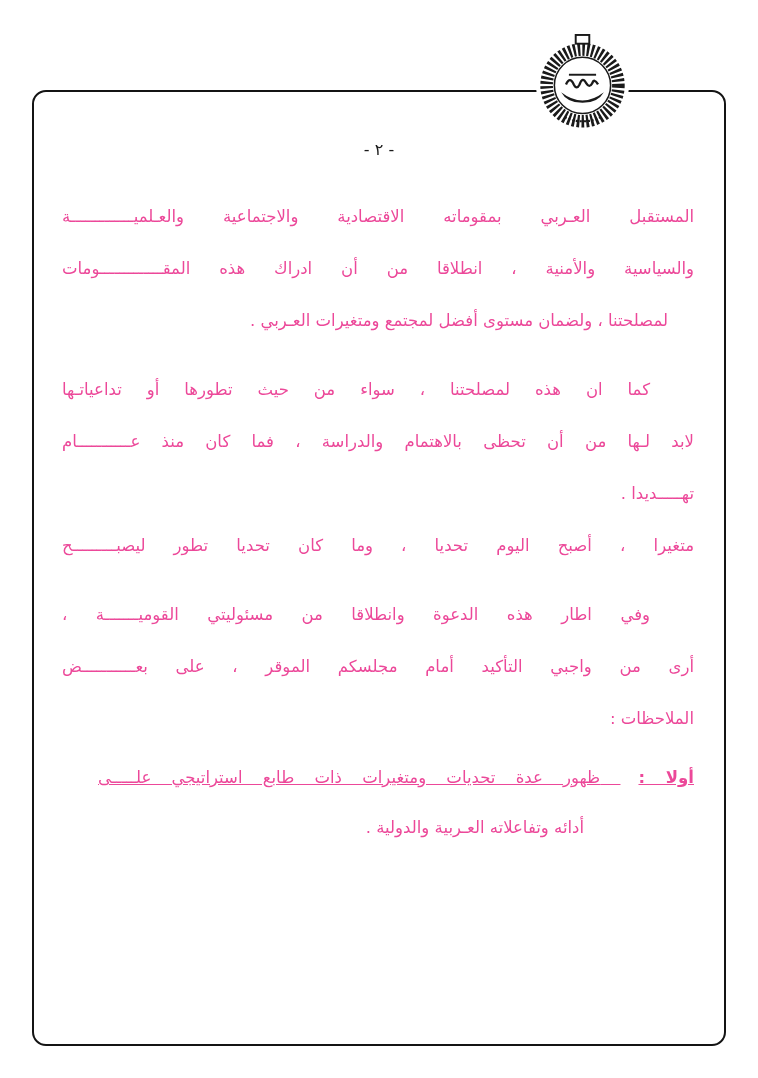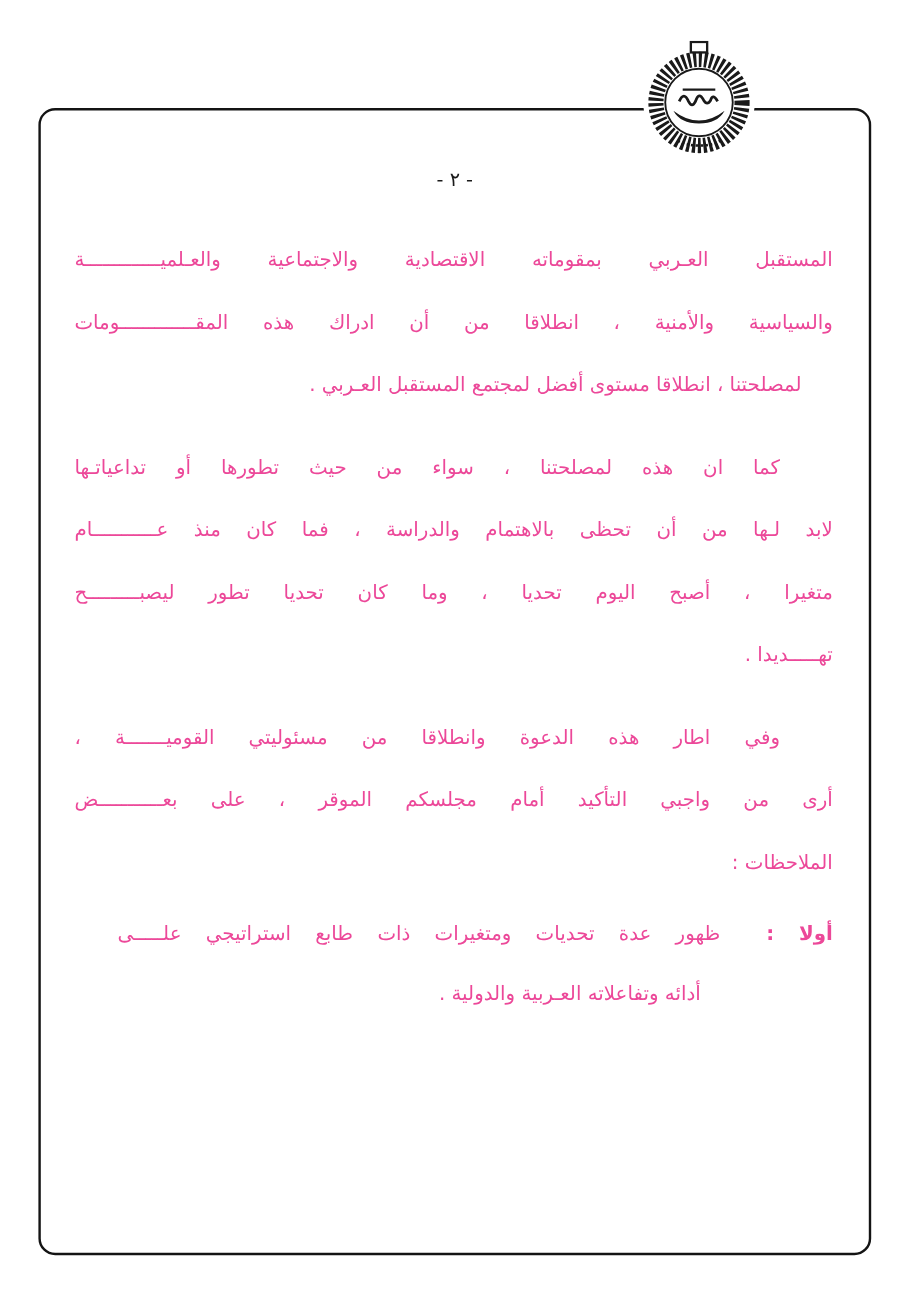--- a/index.html
+++ b/index.html
@@ -25,21 +25,21 @@
     font-size:16.5px; color:#ec4899;
   }
   .para { margin:0 0 17px 0; }
   .para.tight { margin-bottom:8px; }
   .l { line-height:52px; text-align:right; }
   .fill { text-align:justify; text-align-last:justify; text-justify:inter-word; }
   .ind26 { padding-right:26px; }
   .ind40 { padding-right:40px; }
   .ind44 { padding-right:44px; }
   .ind110 { padding-right:110px; }
-  .padl36 { padding-left:36px; }
+  .padl36 { padding-left:36px;text-decoration:underline; }
   .padl60 { padding-left:60px; }
   .firstlabel { margin-left:18px; font-weight:bold; }
   .p4 .l { line-height:50px; }
 </style>
 </head>
 <body>
 
 <div class="emblem">
   <svg viewBox="0 0 100 100" width="97" height="97" aria-hidden="true">
     <circle cx="50" cy="52" r="48" fill="#ffffff"></circle>
@@ -55,28 +55,28 @@
 
 <div class="frame">
 
   <div class="pagenum">- ٢ -</div>
 
   <div class="content">
 
     <div class="para">
       <div class="l fill">المستقبل العـربي بمقوماته الاقتصادية والاجتماعية والعـلميـــــــــــــة</div>
       <div class="l fill">والسياسية والأمنية ، انطلاقا من أن ادراك هذه المقـــــــــــــومات</div>
-      <div class="l ind26">لمصلحتنا ، انطلاقا مستوى أفضل لمجتمع المستقبل العـربي .</div>
+      <div class="l ind26">لمصلحتنا ، ولضمان مستوى أفضل لمجتمع ومتغيرات العـربي .</div>
     </div>
 
     <div class="para">
       <div class="l fill ind44">كما ان هذه لمصلحتنا ، سواء من حيث تطورها أو تداعياتـها</div>
       <div class="l fill">لابد لـها من أن تحظى بالاهتمام والدراسة ، فما كان منذ عـــــــــــام</div>
+      <div class="l">تهـــــديدا .</div>
       <div class="l fill">متغيرا ، أصبح اليوم تحديا ، وما كان تحديا تطور ليصبـــــــــح</div>
-      <div class="l">تهـــــديدا .</div>
     </div>
 
     <div class="para tight">
       <div class="l fill ind44">وفي اطار هذه الدعوة وانطلاقا من مسئوليتي القوميـــــــة ،</div>
       <div class="l fill">أرى من واجبي التأكيد أمام مجلسكم الموقر ، على بعـــــــــــض</div>
       <div class="l">الملاحظات :</div>
     </div>
 
     <div class="para p4">
       <div class="l fill padl36">

